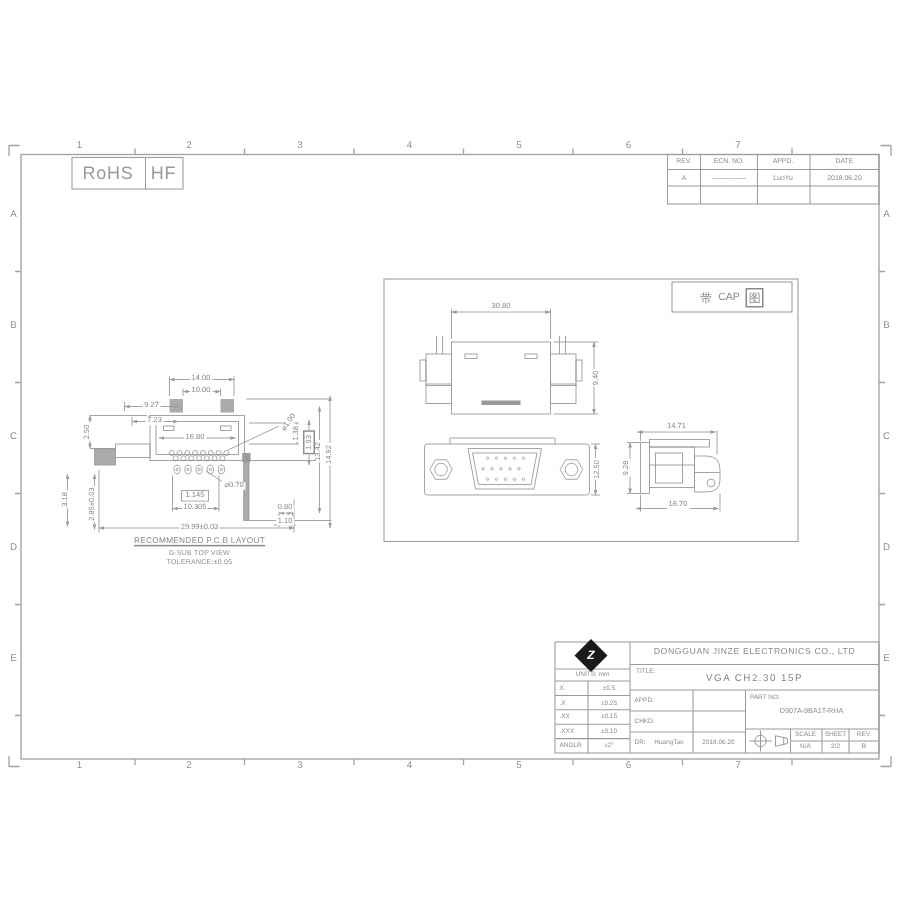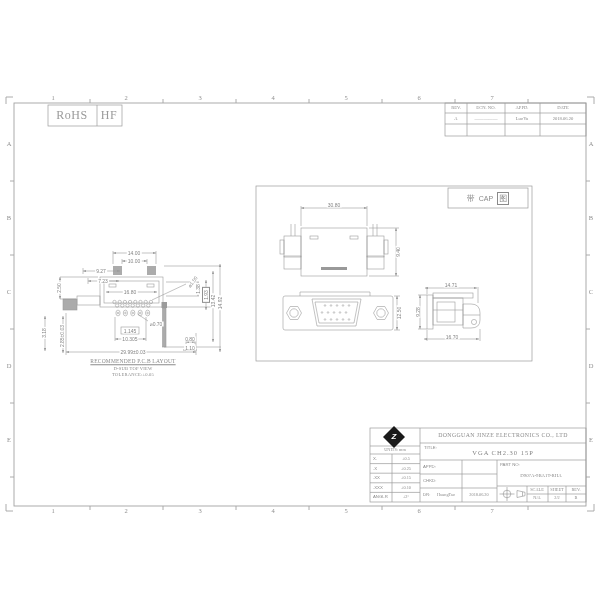--- a/index.html
+++ b/index.html
@@ -1,19 +1,19 @@
 <!DOCTYPE html>
 <html><head>
 <meta charset="utf-8">
 <style>
   html,body{margin:0;padding:0;}
   body{width:600px;height:600px;position:relative;background:#fff;overflow:hidden;
        font-family:"Liberation Sans",sans-serif;}
   
-  .lbl{position:absolute;transform:translate(-50%,-50%);color:#8a8a8a;white-space:nowrap;line-height:1;font-family:Liberation Serif, serif;}
+  .lbl{position:absolute;transform:translate(-50%,-50%);color:#8a8a8a;white-space:nowrap;line-height:1;}
   
   .lab{position:absolute;transform:translate(0,-50%);color:#8a8a8a;white-space:nowrap;line-height:1;}
   .zl{font-size:6.5px;color:#909090;}
   
   .dim{position:absolute;transform:translate(-50%,-50%);font-size:5px;color:#858585;
        background:#fff;padding:0 1px;white-space:nowrap;line-height:1;}
   .dim.v{transform:translate(-50%,-50%) rotate(-90deg);}
   .dim.slant{transform:translate(-50%,-50%) rotate(-55deg);}
   .dim.boxed{border:0.5px solid #8f8f8f;padding:0.5px 2px;}
   .cap1{font-size:5.5px;text-decoration:underline;letter-spacing:.2px;}

